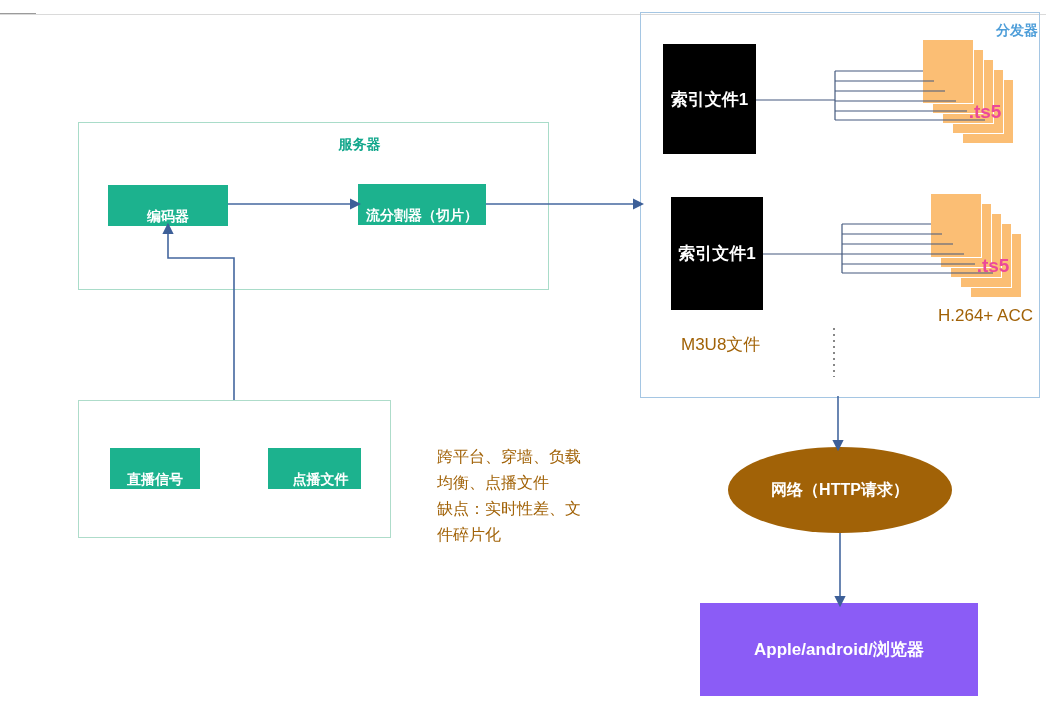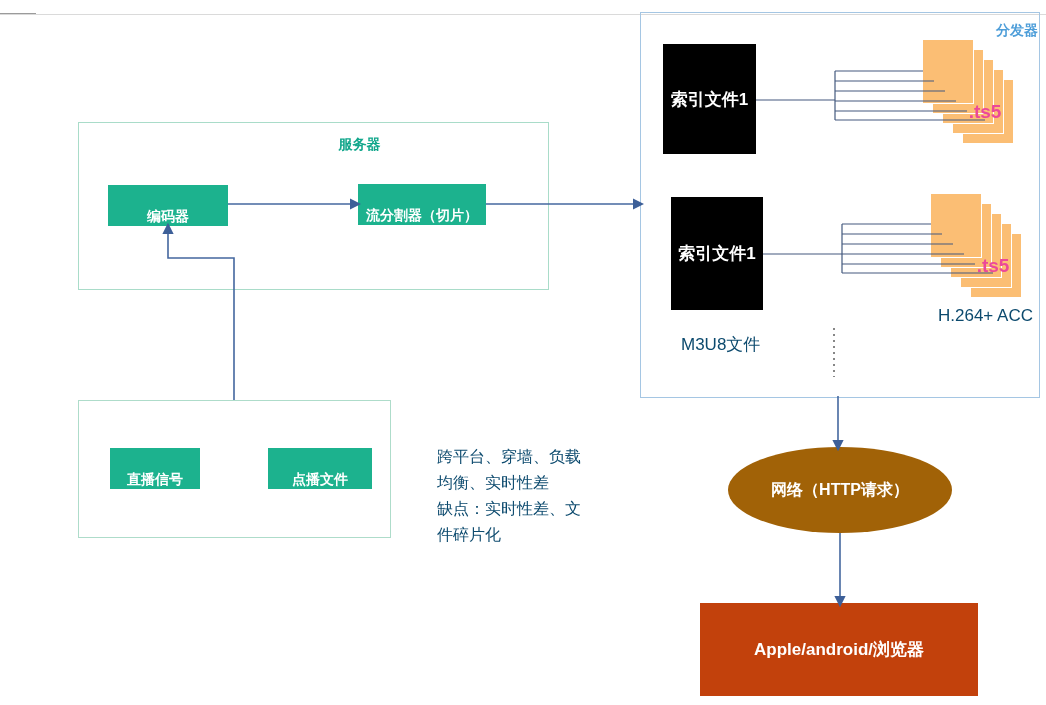--- a/index.html
+++ b/index.html
@@ -13,28 +13,28 @@
     position:absolute;display:flex;align-items:flex-end;justify-content:center;
     background:#1cb28e;color:#ffffff;font-weight:bold;font-size:14px;z-index:2;
   }
   .idx{
     position:absolute;display:flex;align-items:center;justify-content:center;
     background:#000000;color:#ffffff;font-weight:bold;font-size:17px;z-index:2;
   }
   .stack{position:absolute;z-index:2;}
   .sheet{position:absolute;width:50px;height:63px;background:#fbbe74;box-shadow:0 0 0 1px #ffffff;}
   .ts-label{position:absolute;color:#ec4899;font-weight:bold;font-size:19px;text-align:center;z-index:4;}
-  .red-text{position:absolute;color:#0c4a6e;z-index:2;}
+  .red-text{position:absolute;color:#a16207;z-index:2;}
   .annotation{font-size:16px;line-height:26px;}
   .ellipse{
     position:absolute;border-radius:50%;background:#a16207;color:#fff;
     display:flex;align-items:center;justify-content:center;font-weight:bold;font-size:16px;z-index:2;
   }
   .client{
-    position:absolute;background:#c2410c;color:#fff;
+    position:absolute;background:#8b5cf6;color:#fff;
     display:flex;align-items:center;justify-content:center;font-weight:bold;font-size:17px;z-index:2;
   }
   .divider{position:absolute;z-index:0;}
   svg.lines{position:absolute;left:0;top:0;z-index:5;pointer-events:none;}
 </style>
 </head>
 <body>
 
 <div id="canvas">
 
@@ -47,27 +47,27 @@
     <span>编码器</span>
   </div>
   <div class="node" style="left:358px;top:184px;width:128px;height:41px;">
     <span>流分割器（切片）</span>
   </div>
 
   <div class="group" style="left:78px;top:400px;width:311px;height:136px;border-color:#aedcca;"></div>
   <div class="node" style="left:110px;top:448px;width:90px;height:41px;">
     <span>直播信号</span>
   </div>
-  <div class="node" style="left:268px;top:448px;width:104px;height:41px;">
+  <div class="node" style="left:268px;top:448px;width:81px;height:41px;padding-left:12px;">
     <span>点播文件</span>
   </div>
 
   <div class="red-text annotation" style="left:437px;top:444px;width:180px;">
     <div>跨平台、穿墙、负载</div>
-    <div>均衡、实时性差</div>
+    <div>均衡、点播文件</div>
     <div>缺点：实时性差、文</div>
     <div>件碎片化</div>
   </div>
 
   <div class="group" style="left:640px;top:12px;width:398px;height:384px;border-color:#a5c6e3;"></div>
   <div class="grp-title" style="left:640px;top:22px;width:398px;color:#4e9ed9;text-align:right;">分发器</div>
 
   <div class="idx" style="left:663px;top:44px;width:93px;height:110px;">
     <span>索引文件1</span>
   </div>

